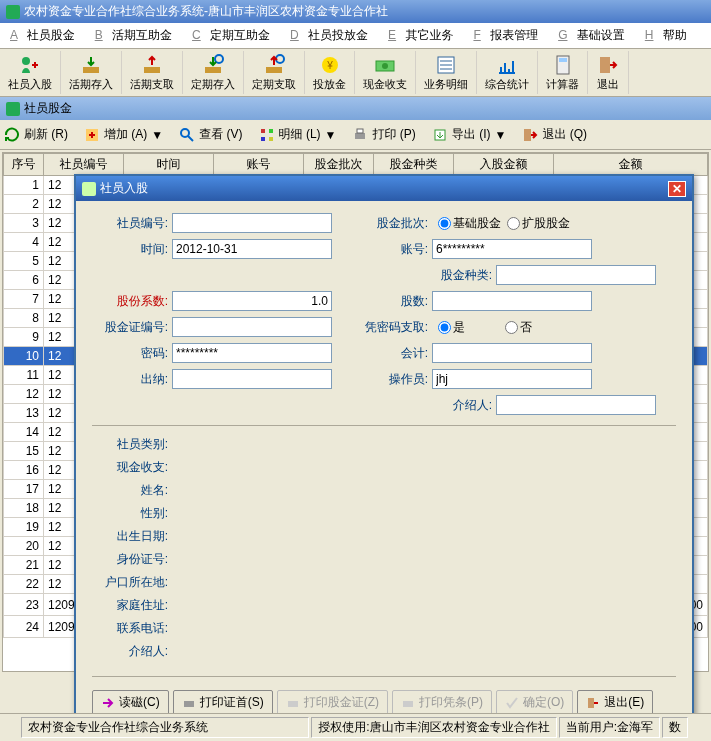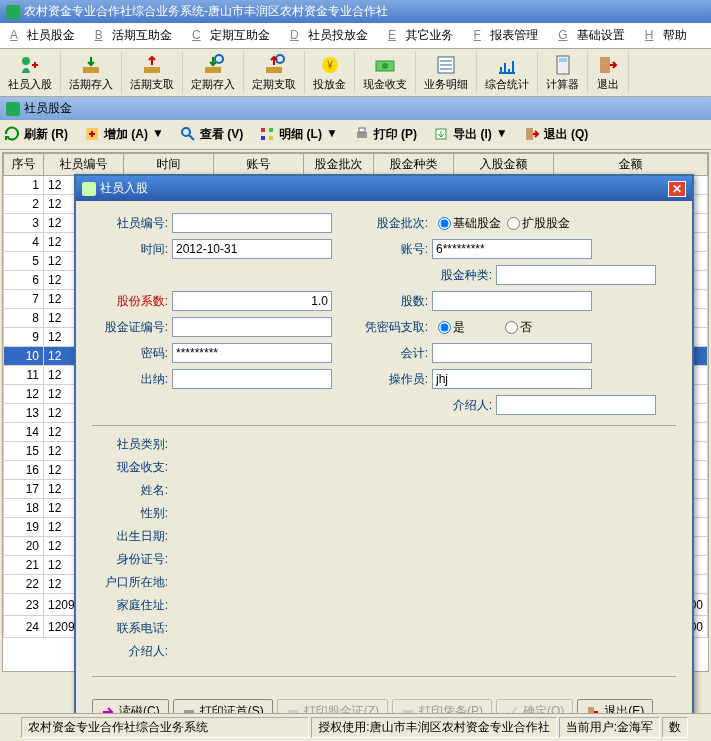--- a/index.html
+++ b/index.html
@@ -53,21 +53,21 @@
   display:flex; align-items:center;
 }
 .subtitle .icon { width:14px; height:14px; background:#2a5; border-radius:2px; margin-right:4px;}
 .toolbar2 {
   background: #ece9d8;
   padding: 6px 4px;
   display: flex;
   gap: 16px;
   border-bottom: 1px solid #aca899;
 }
-.toolbar2 .act { display:flex; align-items:flex-start; gap:4px; cursor:pointer;font-weight:bold; }
+.toolbar2 .act { display:flex; align-items:center; gap:4px; cursor:pointer; }
 .toolbar2 svg { width:16px; height:16px; }
 .grid {
   background: #fff;
   border: 1px solid #aca899;
   margin: 2px;
   height: 520px;
   overflow: hidden;
 }
 .grid table { border-collapse: collapse; width: 100%; font-size: 12px; }
 .grid th { background: #ece9d8; border: 1px solid #aca899; padding: 2px 4px; font-weight: normal; }
@@ -109,21 +109,21 @@
 .formcol.left { width: 260px; }
 .formcol.right { flex:1; }
 .lbl { width: 80px; text-align:right; padding-right:4px; color:#003b7a; }
 .lbl.red { color:#c00000; }
 .inp { border:1px solid #7f9db9; background:#fff; height:20px; padding:1px 3px; font-size:12px; font-family:inherit; }
 .inp.w170 { width:160px; }
 .radio { margin: 0 2px 0 6px; }
 hr.sep { border:none; border-top:1px solid #aca899; margin: 10px 0; }
 .info { display:flex; flex-wrap:wrap;flex-direction:column; }
 .info .pair { width:48%; display:flex; margin-bottom:6px; }
-.btnrow { display:flex; gap:4px; margin-top:22px; flex-wrap:wrap; align-items:center;}
+.btnrow { display:flex; gap:4px; margin-top:13px; flex-wrap:wrap; align-items:center;}
 .btn {
   background:#ece9d8; border:1px solid #888; padding:3px 8px;
   display:flex; align-items:center; gap:4px; cursor:pointer; font-size:12px;
   border-radius:2px;
 }
 .btn.disabled { color:#999; border-color:#bbb; cursor:default;}
 .btn svg{width:14px;height:14px;}
 .chkrow{display:flex;gap:40px;margin-top:6px;align-items:center;}
 .chkrow .red{color:#c00000;}
 .num{text-align:right;}

